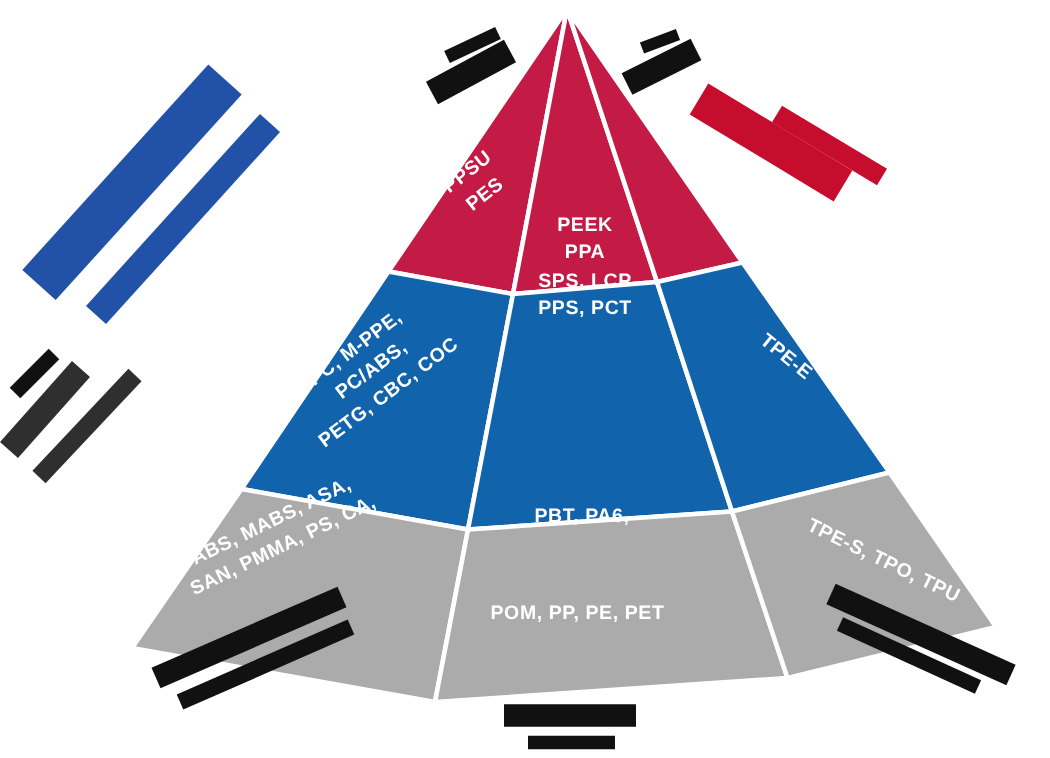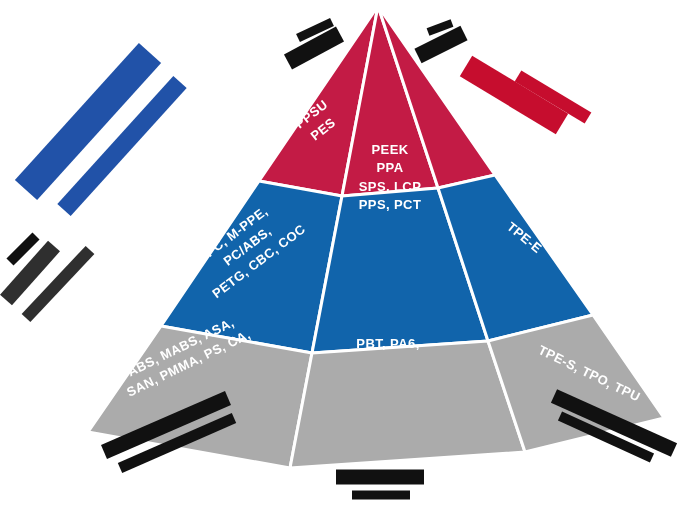--- a/index.html
+++ b/index.html
@@ -86,18 +86,21 @@
 
   <div class="label" style="left:524px;top:238px;transform:translate(-50%,-50%) rotate(39deg);">
     <span>TPE-E</span>
   </div>
 
   <div class="label" style="left:185px;top:356px;transform:translate(-50%,-50%) rotate(-26deg);">
     <span>ABS, MABS, ASA,</span>
     <span>SAN, PMMA, PS, CA,</span>
   </div>
 
+  <div class="label" style="left:385px;top:409px;transform:translate(-50%,-50%);">
+    <span>POM, PP, PE, PET</span>
+  </div>
 
   <div class="label" style="left:589px;top:374px;transform:translate(-50%,-50%) rotate(26deg);">
     <span>TPE-S, TPO, TPU</span>
   </div>
 
 </div>
 
 </body></html>

